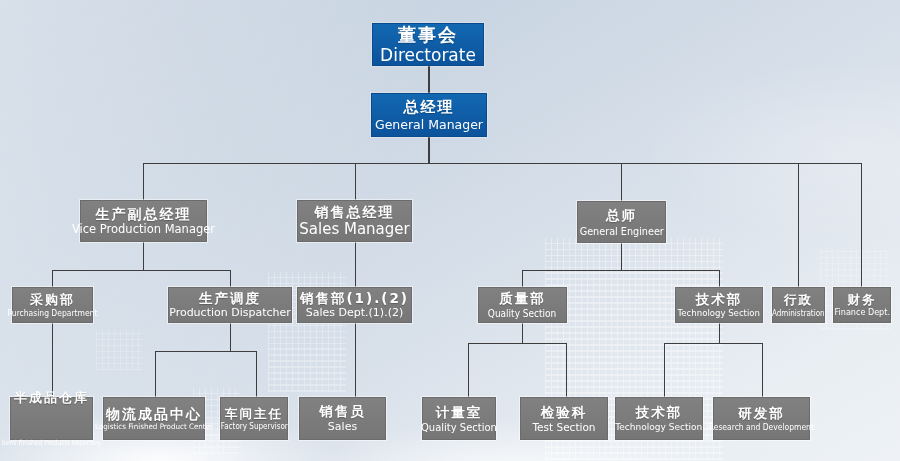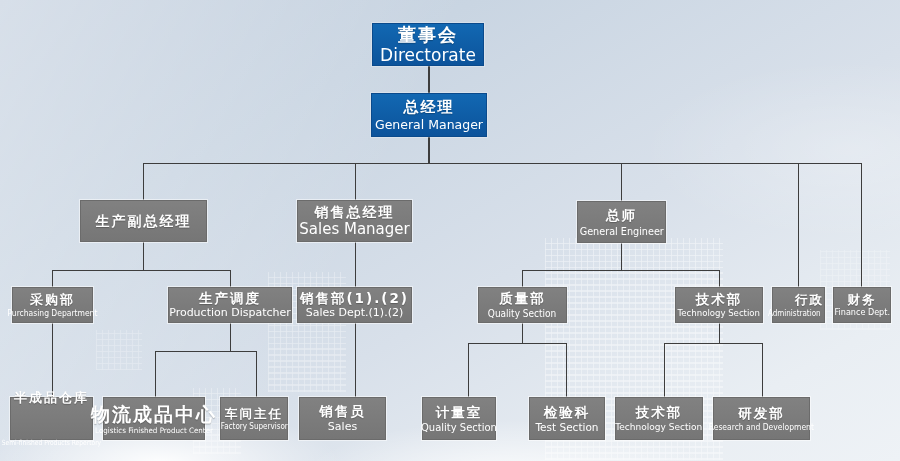--- a/index.html
+++ b/index.html
@@ -101,30 +101,31 @@
       <div class="node blue" style="left: 372px; top: 23px; width: 112px; height: 43px;">
         <div class="zh" style="font-size: 18px;">董事会</div>
         <div class="en" style="font-size: 17px;">Directorate</div>
       </div>
       <div class="node blue" style="left: 371px; top: 93px; width: 116px; height: 44px;">
         <div class="zh" style="font-size: 15px;">总经理</div>
         <div class="en" style="font-size: 12.5px;">General Manager</div>
       </div>
       <div class="node gray" style="left: 80px; top: 200px; width: 127px; height: 42px;">
         <div class="zh" style="font-size: 14px;">生产副总经理</div>
+        <div class="en" style="font-size: 11.5px;">Vice Production Manager</div>
       </div>
       <div class="node gray" style="left: 297px; top: 200px; width: 115px; height: 42px;">
         <div class="zh" style="font-size: 14px;">销售总经理</div>
         <div class="en" style="font-size: 15px;">Sales Manager</div>
       </div>
       <div class="node gray" style="left: 577px; top: 201px; width: 89px; height: 42px;">
         <div class="zh" style="font-size: 13.5px;">总师</div>
         <div class="en" style="font-size: 10.5px; transform: scaleX(0.92);">General Engineer</div>
       </div>
-      <div class="node gray" style="left: 772px; top: 287px; width: 53px; height: 36px; align-items: flex-end;">
+      <div class="node gray" style="left: 772px; top: 287px; width: 53px; height: 36px;">
         <div class="zh" style="font-size: 12.5px;">行政</div>
         <div class="en" style="font-size: 8px; transform: scaleX(0.9);">Administration</div>
       </div>
       <div class="node gray" style="left: 833px; top: 287px; width: 58px; height: 36px;">
         <div class="zh" style="font-size: 12.5px;">财务</div>
         <div class="en" style="font-size: 8.5px; transform: scaleX(0.95);">Finance Dept.</div>
       </div>
       <div class="node gray" style="left: 12px; top: 287px; width: 81px; height: 36px;">
         <div class="zh" style="font-size: 13px;">采购部</div>
         <div class="en" style="font-size: 8px; transform: scaleX(0.95);">Purchasing Department</div>
@@ -143,36 +144,36 @@
       </div>
       <div class="node gray" style="left: 675px; top: 287px; width: 88px; height: 36px;">
         <div class="zh" style="font-size: 13.5px;">技术部</div>
         <div class="en" style="font-size: 9.5px; transform: scaleX(0.9);">Technology Section</div>
       </div>
       <div class="node gray" style="left: 10px; top: 397px; width: 83px; height: 43px; gap: 32px;">
         <div class="zh" style="font-size: 13px;">半成品仓库</div>
         <div class="en" style="font-size: 7px; transform: scaleX(0.85);">Semi-finished Products Repertory</div>
       </div>
       <div class="node gray" style="left: 103px; top: 397px; width: 102px; height: 43px;">
-        <div class="zh" style="font-size: 19px;">物流成品中心</div>
+        <div class="zh" style="font-size: 14px;">物流成品中心</div>
         <div class="en" style="font-size: 7.5px; transform: scaleX(0.95);">Logistics Finished Product Center</div>
       </div>
       <div class="node gray" style="left: 220px; top: 397px; width: 68px; height: 43px;">
         <div class="zh" style="font-size: 12.5px;">车间主任</div>
         <div class="en" style="font-size: 8px; transform: scaleX(0.9);">Factory Supervisor</div>
       </div>
       <div class="node gray" style="left: 299px; top: 397px; width: 87px; height: 43px;">
         <div class="zh" style="font-size: 13.5px;">销售员</div>
         <div class="en" style="font-size: 11px;">Sales</div>
       </div>
       <div class="node gray" style="left: 422px; top: 397px; width: 74px; height: 43px;">
         <div class="zh" style="font-size: 13.5px;">计量室</div>
         <div class="en" style="font-size: 10.5px; transform: scaleX(0.95);">Quality Section</div>
       </div>
-      <div class="node gray" style="left: 520px; top: 397px; width: 76px; height: 43px; margin-left: 9px;">
+      <div class="node gray" style="left: 520px; top: 397px; width: 88px; height: 43px;">
         <div class="zh" style="font-size: 13.5px;">检验科</div>
         <div class="en" style="font-size: 10.5px;">Test Section</div>
       </div>
       <div class="node gray" style="left: 615px; top: 397px; width: 88px; height: 43px;">
         <div class="zh" style="font-size: 13.5px;">技术部</div>
         <div class="en" style="font-size: 9.5px; transform: scaleX(0.95);">Technology Section</div>
       </div>
       <div class="node gray" style="left: 713px; top: 397px; width: 97px; height: 43px;">
         <div class="zh" style="font-size: 13.5px;">研发部</div>
         <div class="en" style="font-size: 8px; transform: scaleX(0.95);">Research and Development</div>

